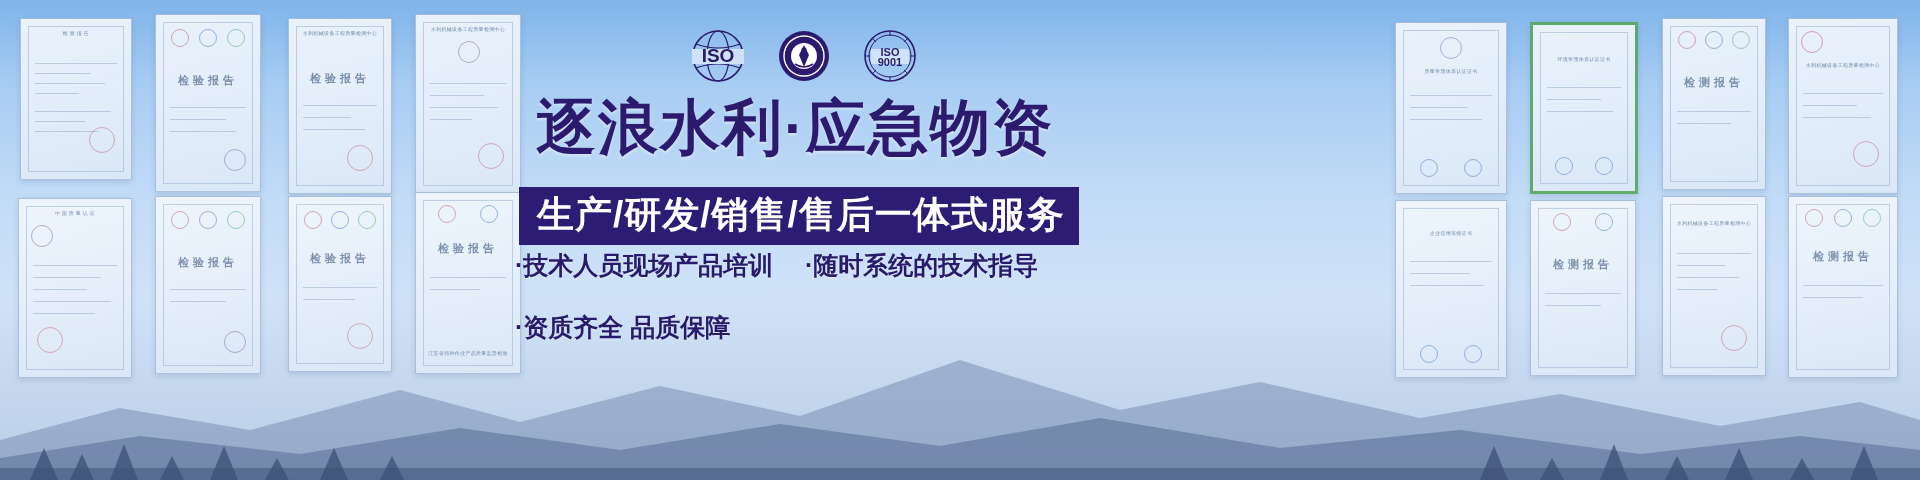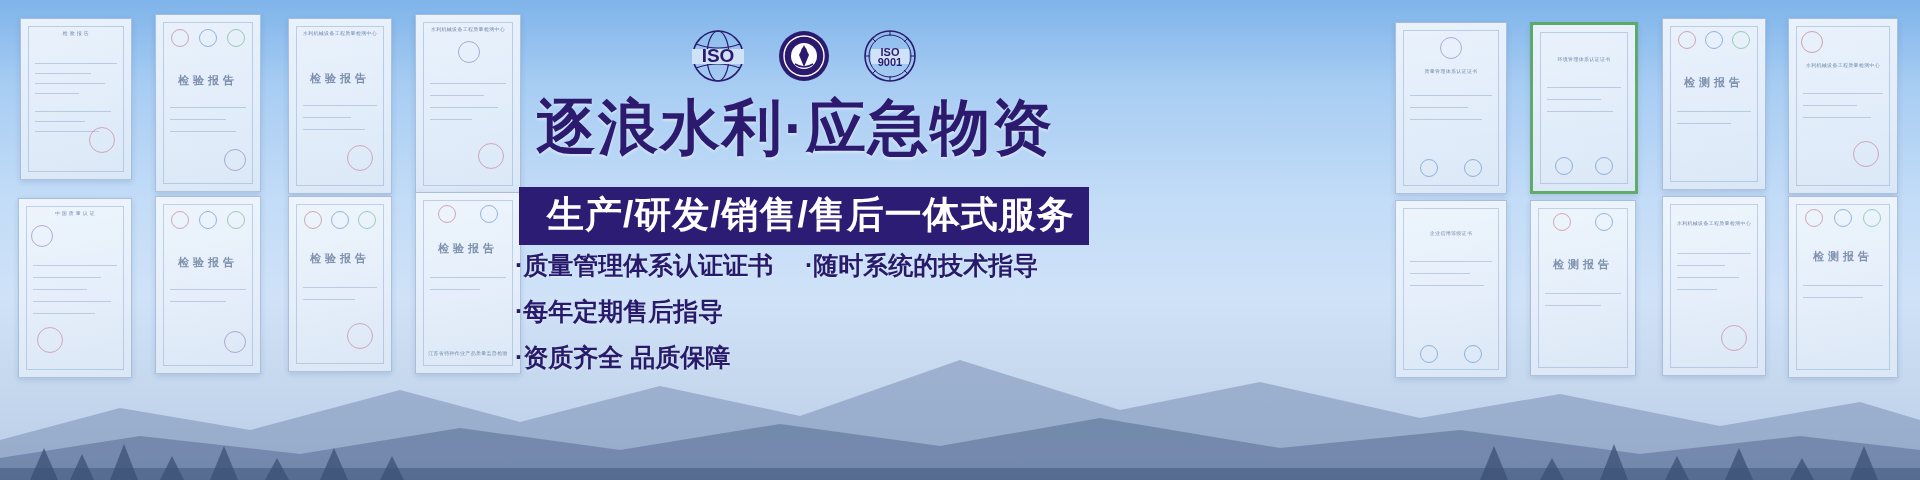--- a/index.html
+++ b/index.html
@@ -80,21 +80,21 @@
     text-align:center;
     font-size:60px; line-height:64px; font-weight:bold;
     color:#2b1a6e;
     letter-spacing:2px;
     white-space:nowrap;
     text-shadow:0 2px 3px rgba(255,255,255,.45);
   }
   .subbar {
     position:absolute; top:187px; left:14px;
     background:#2c1c74;
-    padding:7px 14px 9px 28px;
+    padding:7px 14px 9px 18px;
     font-size:37px; line-height:42px; font-weight:bold;
     color:#ffffff; letter-spacing:1px; white-space:nowrap;
   }
   .features {
     position:absolute; top:250px; left:10px; width:570px;
   }
   .frow { display:flex; margin-bottom:16px; }
   .fitem {
     font-size:25px; line-height:30px; font-weight:bold;
     color:#281a6b; white-space:nowrap;
@@ -356,25 +356,24 @@
         </svg>
       </div>
     </div>
 
     <div class="title">逐浪水利·应急物资</div>
 
     <div class="subbar">生产/研发/销售/售后一体式服务</div>
 
     <div class="features">
       <div class="frow">
-        <div class="fitem col-a">·质量管理体系认证证书</div>
+        <div class="fitem col-a">·技术人员现场产品培训</div>
         <div class="fitem col-b">·随时系统的技术指导</div>
       </div>
       <div class="frow">
-        <div class="fitem col-a">·每年定期售后指导</div>
       </div>
       <div class="frow">
         <div class="fitem col-b">·资质齐全 品质保障</div>
       </div>
     </div>
 
   </div>
 </div>
 
 </body></html>

